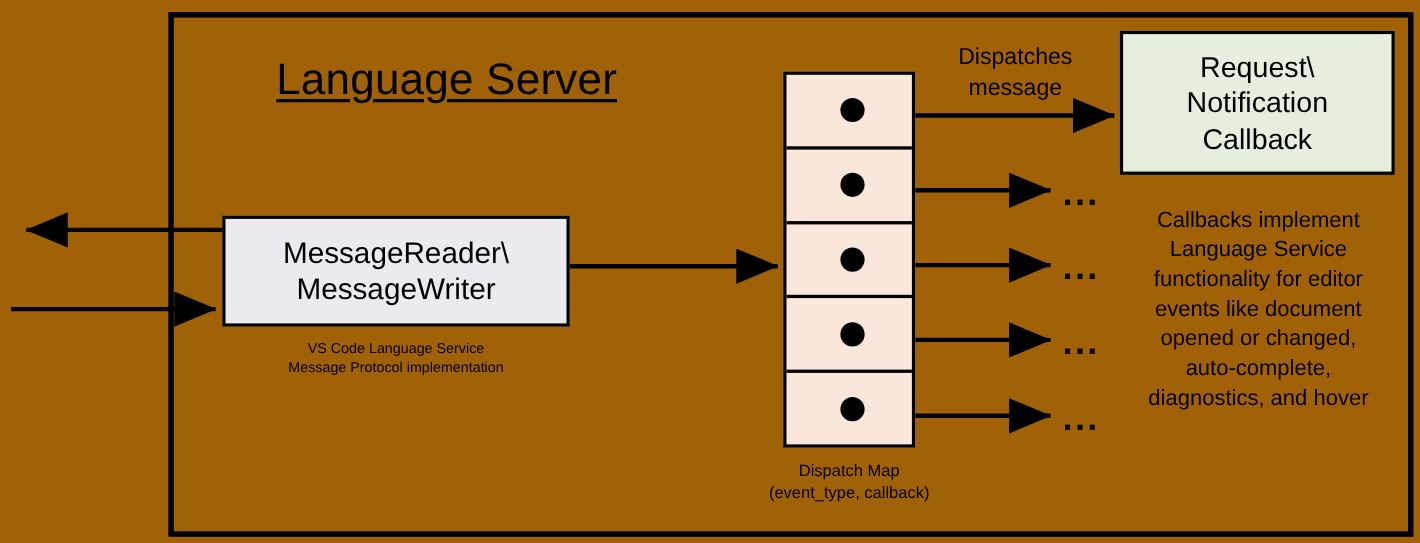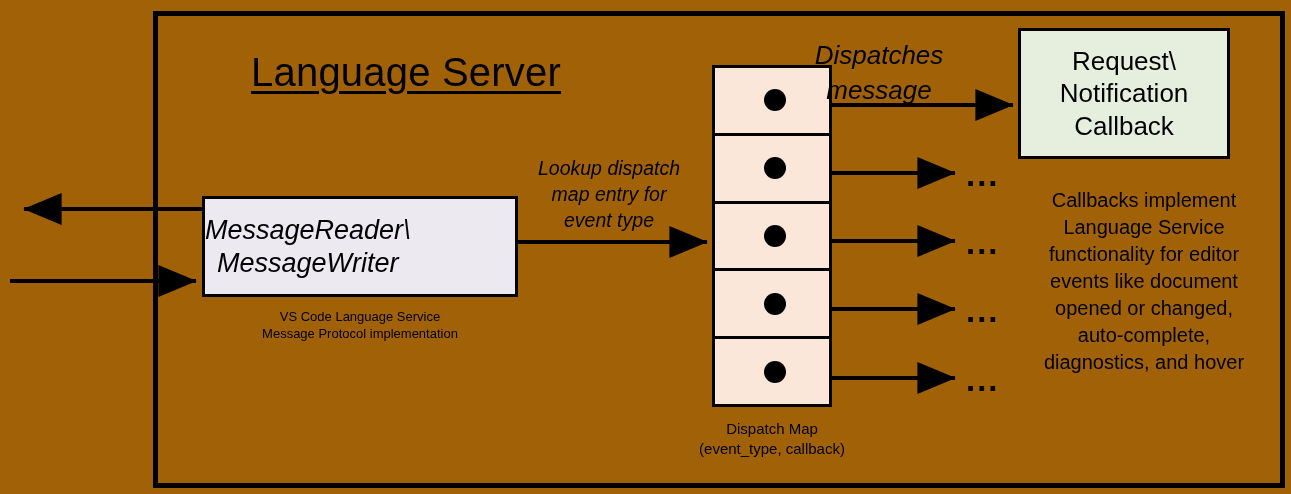--- a/index.html
+++ b/index.html
@@ -59,22 +59,21 @@
     position: absolute;
     left: 202px;
     top: 196px;
     width: 316px;
     height: 101px;
     background: #ece9f1;
     border: 3px solid #000;
     box-sizing: border-box;
     display: flex;
     align-items: center;
-    justify-content: flex-start;
-    font-style: italic;
+    justify-content: center;
   }
   #mrw-box .inner {
     font-size: 27px;
     line-height: 1.22;
     text-align: center;
     white-space: pre-line;
   }
   #mrw-caption {
     left: 195px;
     top: 308px;
@@ -124,33 +123,32 @@
   }
   #dm-caption {
     left: 647px;
     top: 419px;
     width: 250px;
     font-size: 15px;
     line-height: 1.3;
   }
   
   #dispatch-label {
-    left: 784px;
+    left: 828px;
     top: 38px;
     width: 190px;
-    font-size: 26px;
-    font-style: italic;
+    font-size: 21px;
     line-height: 1.35;
   }
   
   #cb-box {
     position: absolute;
     left: 1018px;
     top: 28px;
-    width: 212px;
+    width: 250px;
     height: 131px;
     background: #e6eedd;
     border: 3px solid #000;
     box-sizing: border-box;
     display: flex;
     align-items: center;
     justify-content: center;
   }
   #cb-box .inner {
     font-size: 26px;
@@ -209,23 +207,20 @@
   <div class="txt" id="title">Language Server</div>
 
 
   <div id="mrw-box">
     <div class="inner">MessageReader\
 MessageWriter</div>
   </div>
   <div class="txt" id="mrw-caption">VS Code Language Service
 Message Protocol implementation</div>
 
-  <div class="txt" id="lookup-label">Lookup dispatch
-map entry for
-event type</div>
 
   <div id="dispatch-map">
     <div class="cell">
       <span class="dot"></span>
     </div>
     <div class="cell">
       <span class="dot"></span>
     </div>
     <div class="cell">
       <span class="dot"></span>

